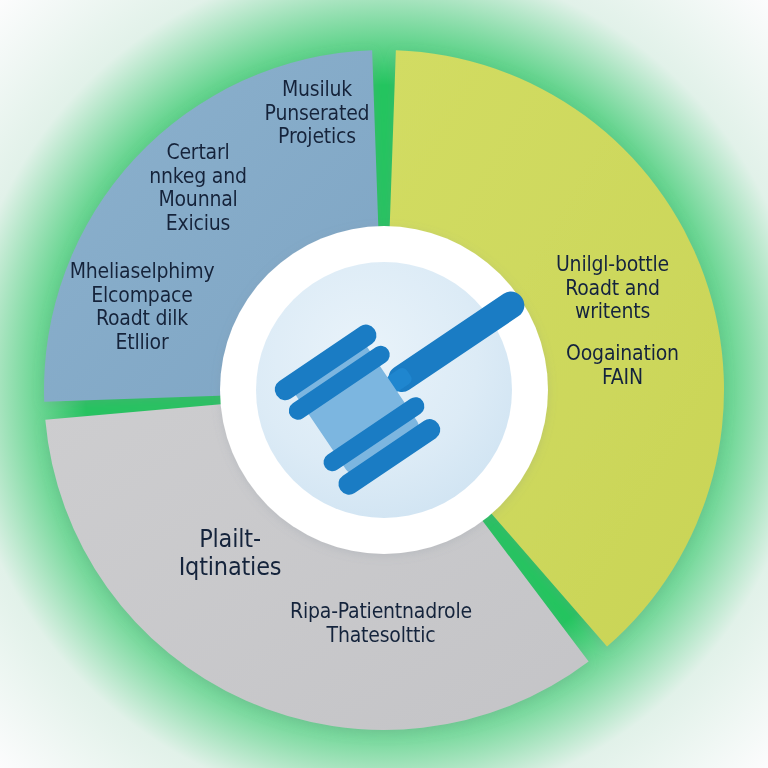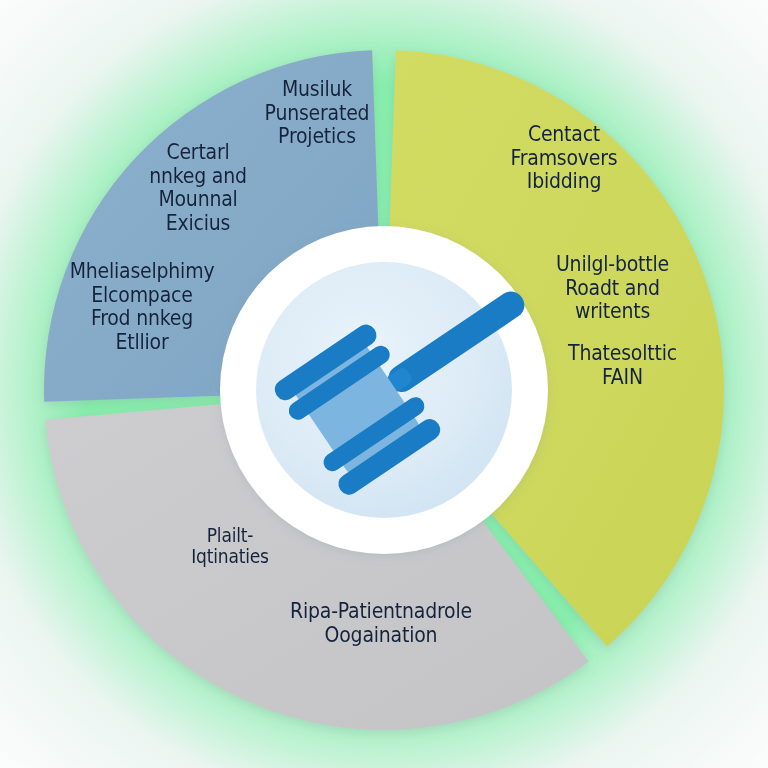--- a/index.html
+++ b/index.html
@@ -6,21 +6,21 @@
   html,body{margin:0;padding:0;}
   body{
     width:768px;height:768px;
     background:#ffffff;
     font-family:"DejaVu Sans Condensed","Liberation Sans",sans-serif;
     overflow:hidden;
     position:relative;
   }
   #stage{
     position:absolute;left:0;top:0;width:768px;height:768px;
-    background:#86efac;
+    background:#22c55e;
   }
   .bg-wash{
     position:absolute;left:0;top:0;width:768px;height:768px;
     background:
       radial-gradient(circle at 50% 50%, rgba(255,255,255,0) 55%, rgba(246,246,248,.9) 78%, rgba(252,252,253,1) 100%);
     pointer-events:none;
   }
   svg.wheel{position:absolute;left:0;top:0;width:768px;height:768px;display:block;}
   .seg-label{
     position:absolute;
@@ -32,21 +32,21 @@
     text-shadow:0 0 1px rgba(255,255,255,0.18);
     white-space:pre-line;
     pointer-events:none;
   }
   .lbl-blue-1{left:232px;top:78px;width:170px;font-size:21px;}
   .lbl-blue-2{left:108px;top:133px;width:180px;font-size:21px;margin-top:8px;}
   .lbl-blue-3{left:48px;top:260px;width:188px;font-size:21px;}
   .lbl-yellow-1{left:474px;top:123px;width:180px;font-size:21px;}
   .lbl-yellow-2{left:530px;top:233px;width:165px;font-size:21px;margin-top:20px;}
   .lbl-yellow-3{left:540px;top:342px;width:165px;font-size:21px;}
-  .lbl-gray-1{left:140px;top:525px;width:180px;font-size:19px;}
+  .lbl-gray-1{left:140px;top:525px;width:180px;font-size:25px;}
   .lbl-gray-2{left:256px;top:600px;width:250px;font-size:21px;}
 </style>
 </head>
 <body>
 
 <div id="stage">
 
   <div class="bg-wash"></div>
 
   <svg class="wheel" viewBox="0 0 768 768" xmlns="http://www.w3.org/2000/svg">
@@ -108,30 +108,27 @@
 
   <div class="seg-label lbl-blue-1">Musiluk
 Punserated
 Projetics</div>
   <div class="seg-label lbl-blue-2">Certarl
 nnkeg and
 Mounnal
 Exicius</div>
   <div class="seg-label lbl-blue-3">Mheliaselphimy
 Elcompace
-Frod nnkeg
+Roadt dilk
 Etllior</div>
 
-  <div class="seg-label lbl-yellow-1">Centact
-Framsovers
-Ibidding</div>
   <div class="seg-label lbl-yellow-2">Unilgl-bottle
 Roadt and
 writents</div>
-  <div class="seg-label lbl-yellow-3">Thatesolttic
+  <div class="seg-label lbl-yellow-3">Oogaination
 FAIN</div>
 
   <div class="seg-label lbl-gray-1">Plailt-
 Iqtinaties</div>
   <div class="seg-label lbl-gray-2">Ripa-Patientnadrole
-Oogaination</div>
+Thatesolttic</div>
 
 </div>
 
 </body></html>

